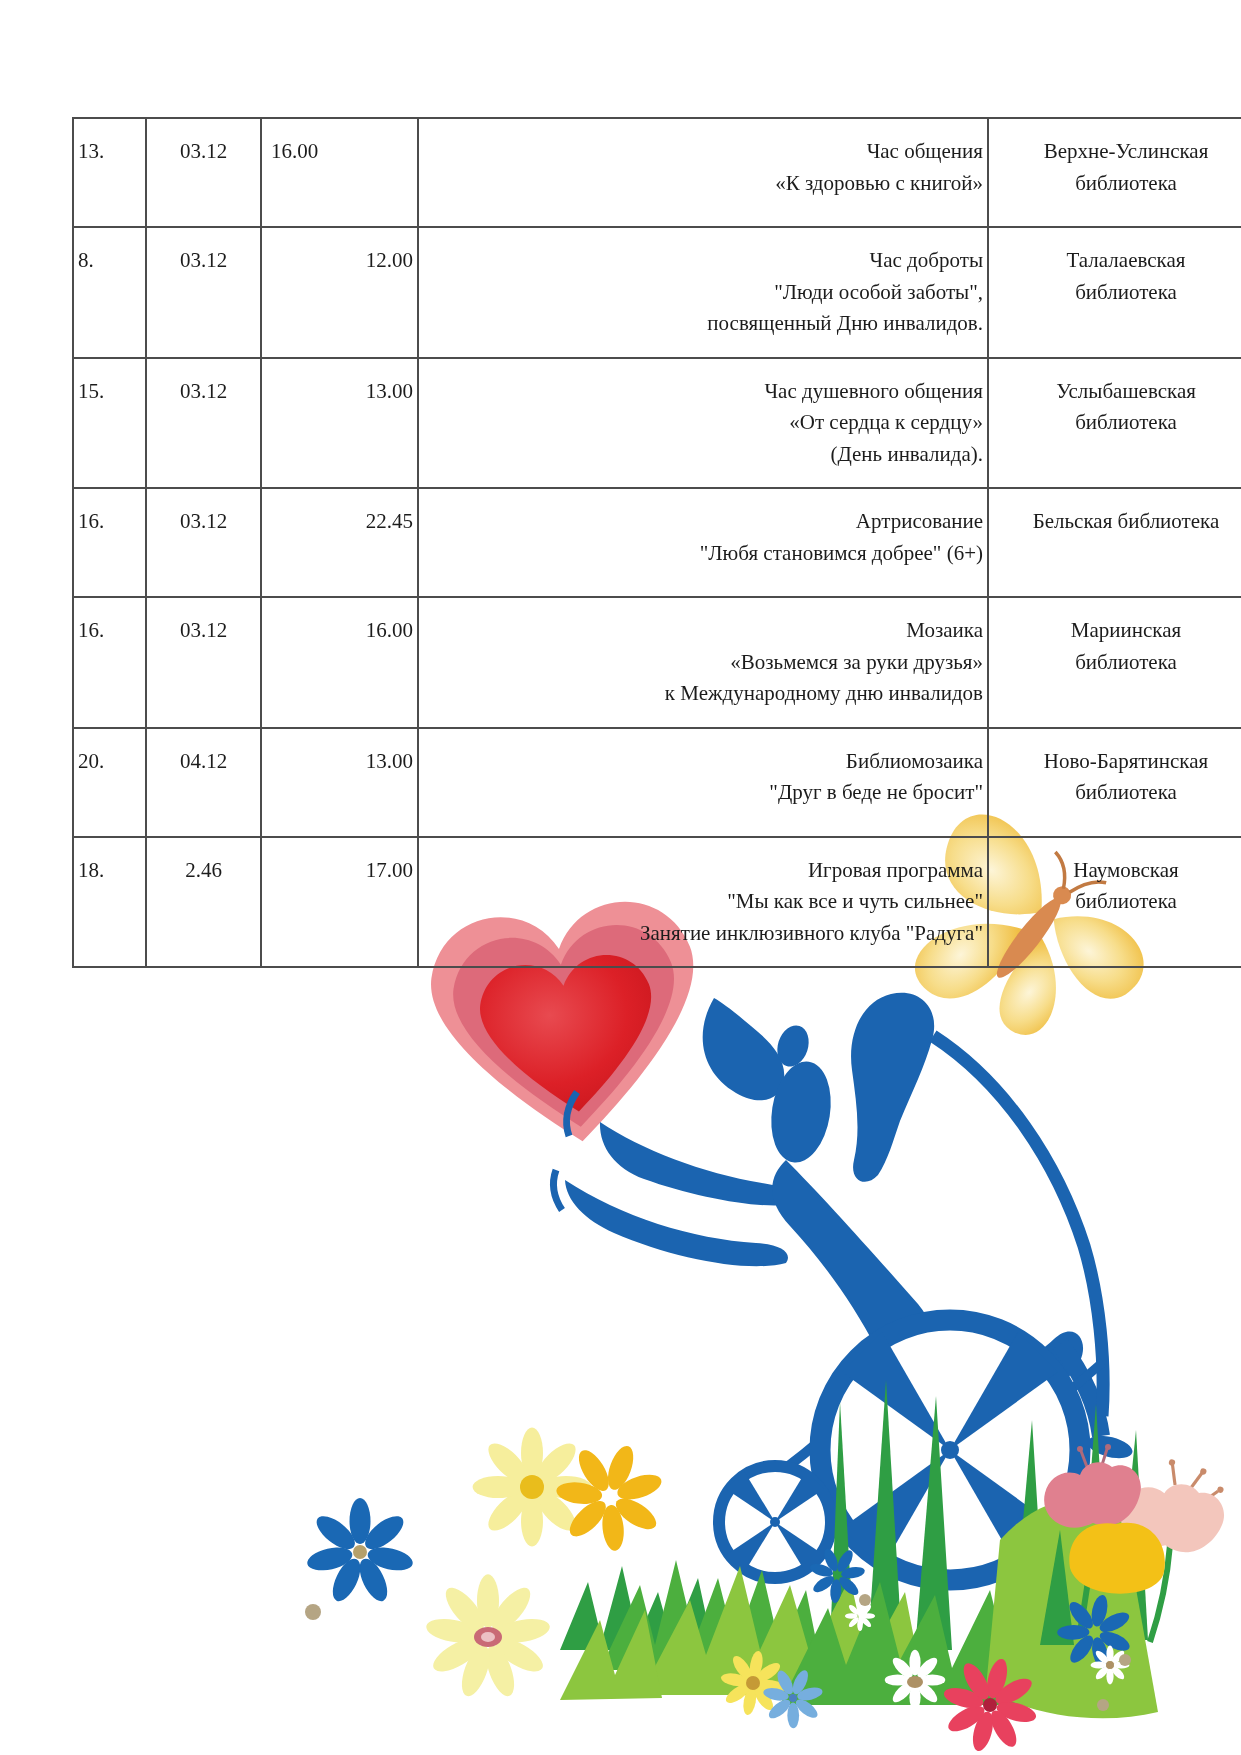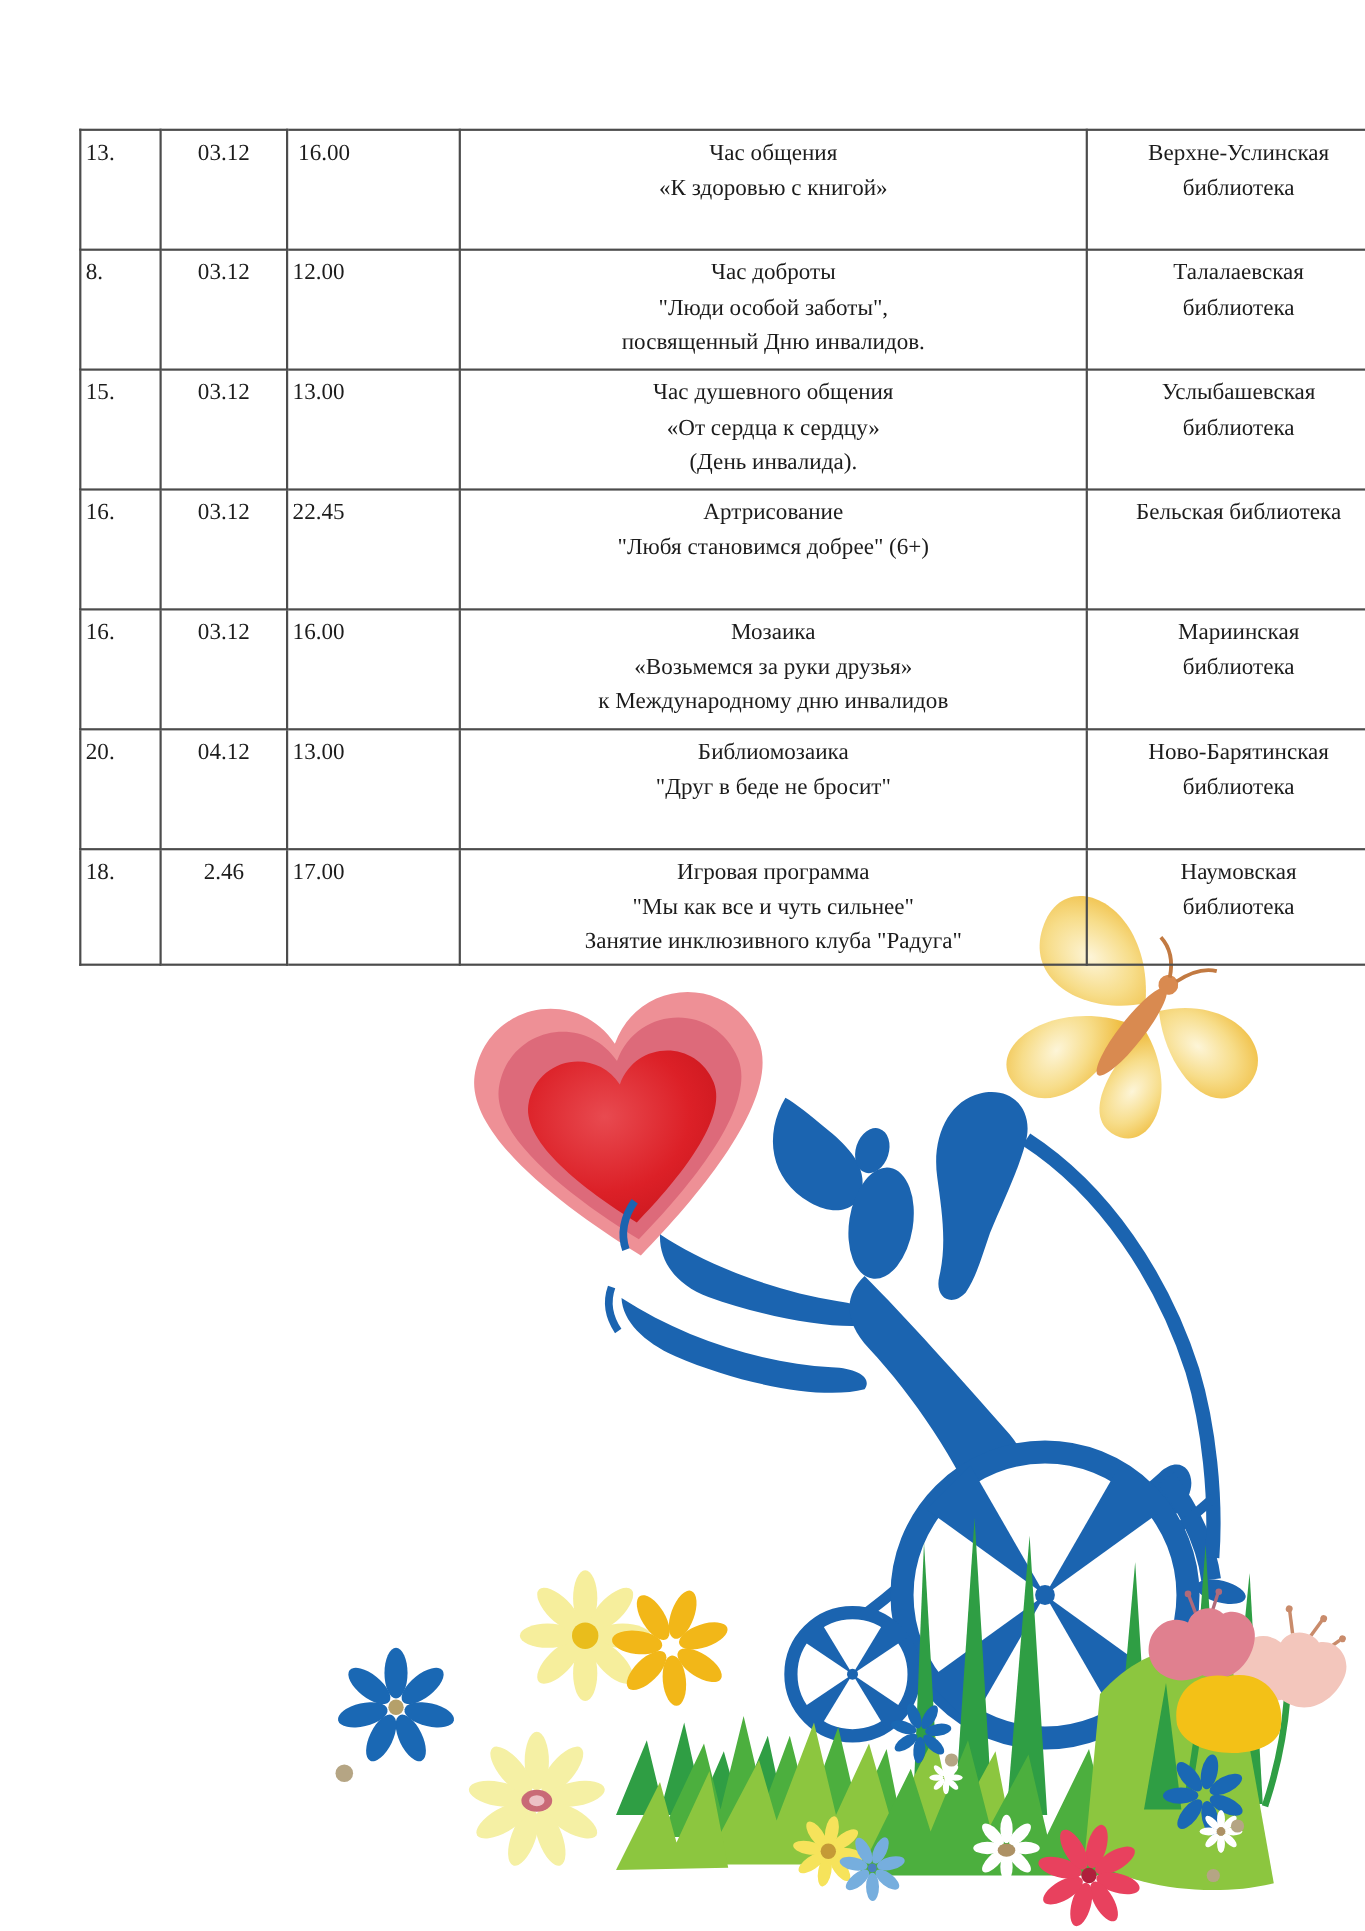--- a/index.html
+++ b/index.html
@@ -9,30 +9,30 @@
 
   
   table.events{
     position:absolute;left:72px;top:117px;width:1136px;
     border-collapse:collapse;table-layout:fixed;
     font-size:21px;line-height:1.5;color:var(--text,#1c1c1c);
     z-index:2;
   }
   table.events td{
     border:2px solid var(--table_border,#4c4c4c);
-    vertical-align:top;padding:4px 4px;background:transparent;
+    vertical-align:top;padding:17px 4px;background:transparent;
     overflow:hidden;
   }
   table.events tr{height:109px;}
   table.events tr:last-child{height:98px;}
   td.num{text-align:left;padding-left:8px;width:63px;}
   td.date{text-align:center;width:105px;border-radius:17px;}
-  td.time{text-align:left;width:142px;}
+  td.time{text-align:right;width:142px;}
   td.time.left{text-align:left;padding-left:9px;}
-  td.event{text-align:center;width:560px;font-family:Liberation Serif, serif;}
+  td.event{text-align:right;width:560px;font-family:Liberation Serif, serif;}
   td.library{text-align:center;width:266px;}
 
   
   svg.illu{position:absolute;left:0;top:740px;z-index:1;}
   .blue{fill:var(--silhouette_blue,#1b64b0);}
   .blue-st{stroke:var(--silhouette_blue,#1b64b0);fill:none;}
   .heart-outer{fill:var(--heart_outer,#ee9096);}
   .heart-mid{fill:var(--heart_mid,#dd6a7a);}
   .g-dark{fill:var(--grass_dark,#2f9e44);}
   .g-mid{fill:var(--grass_mid,#4caf3e);}

